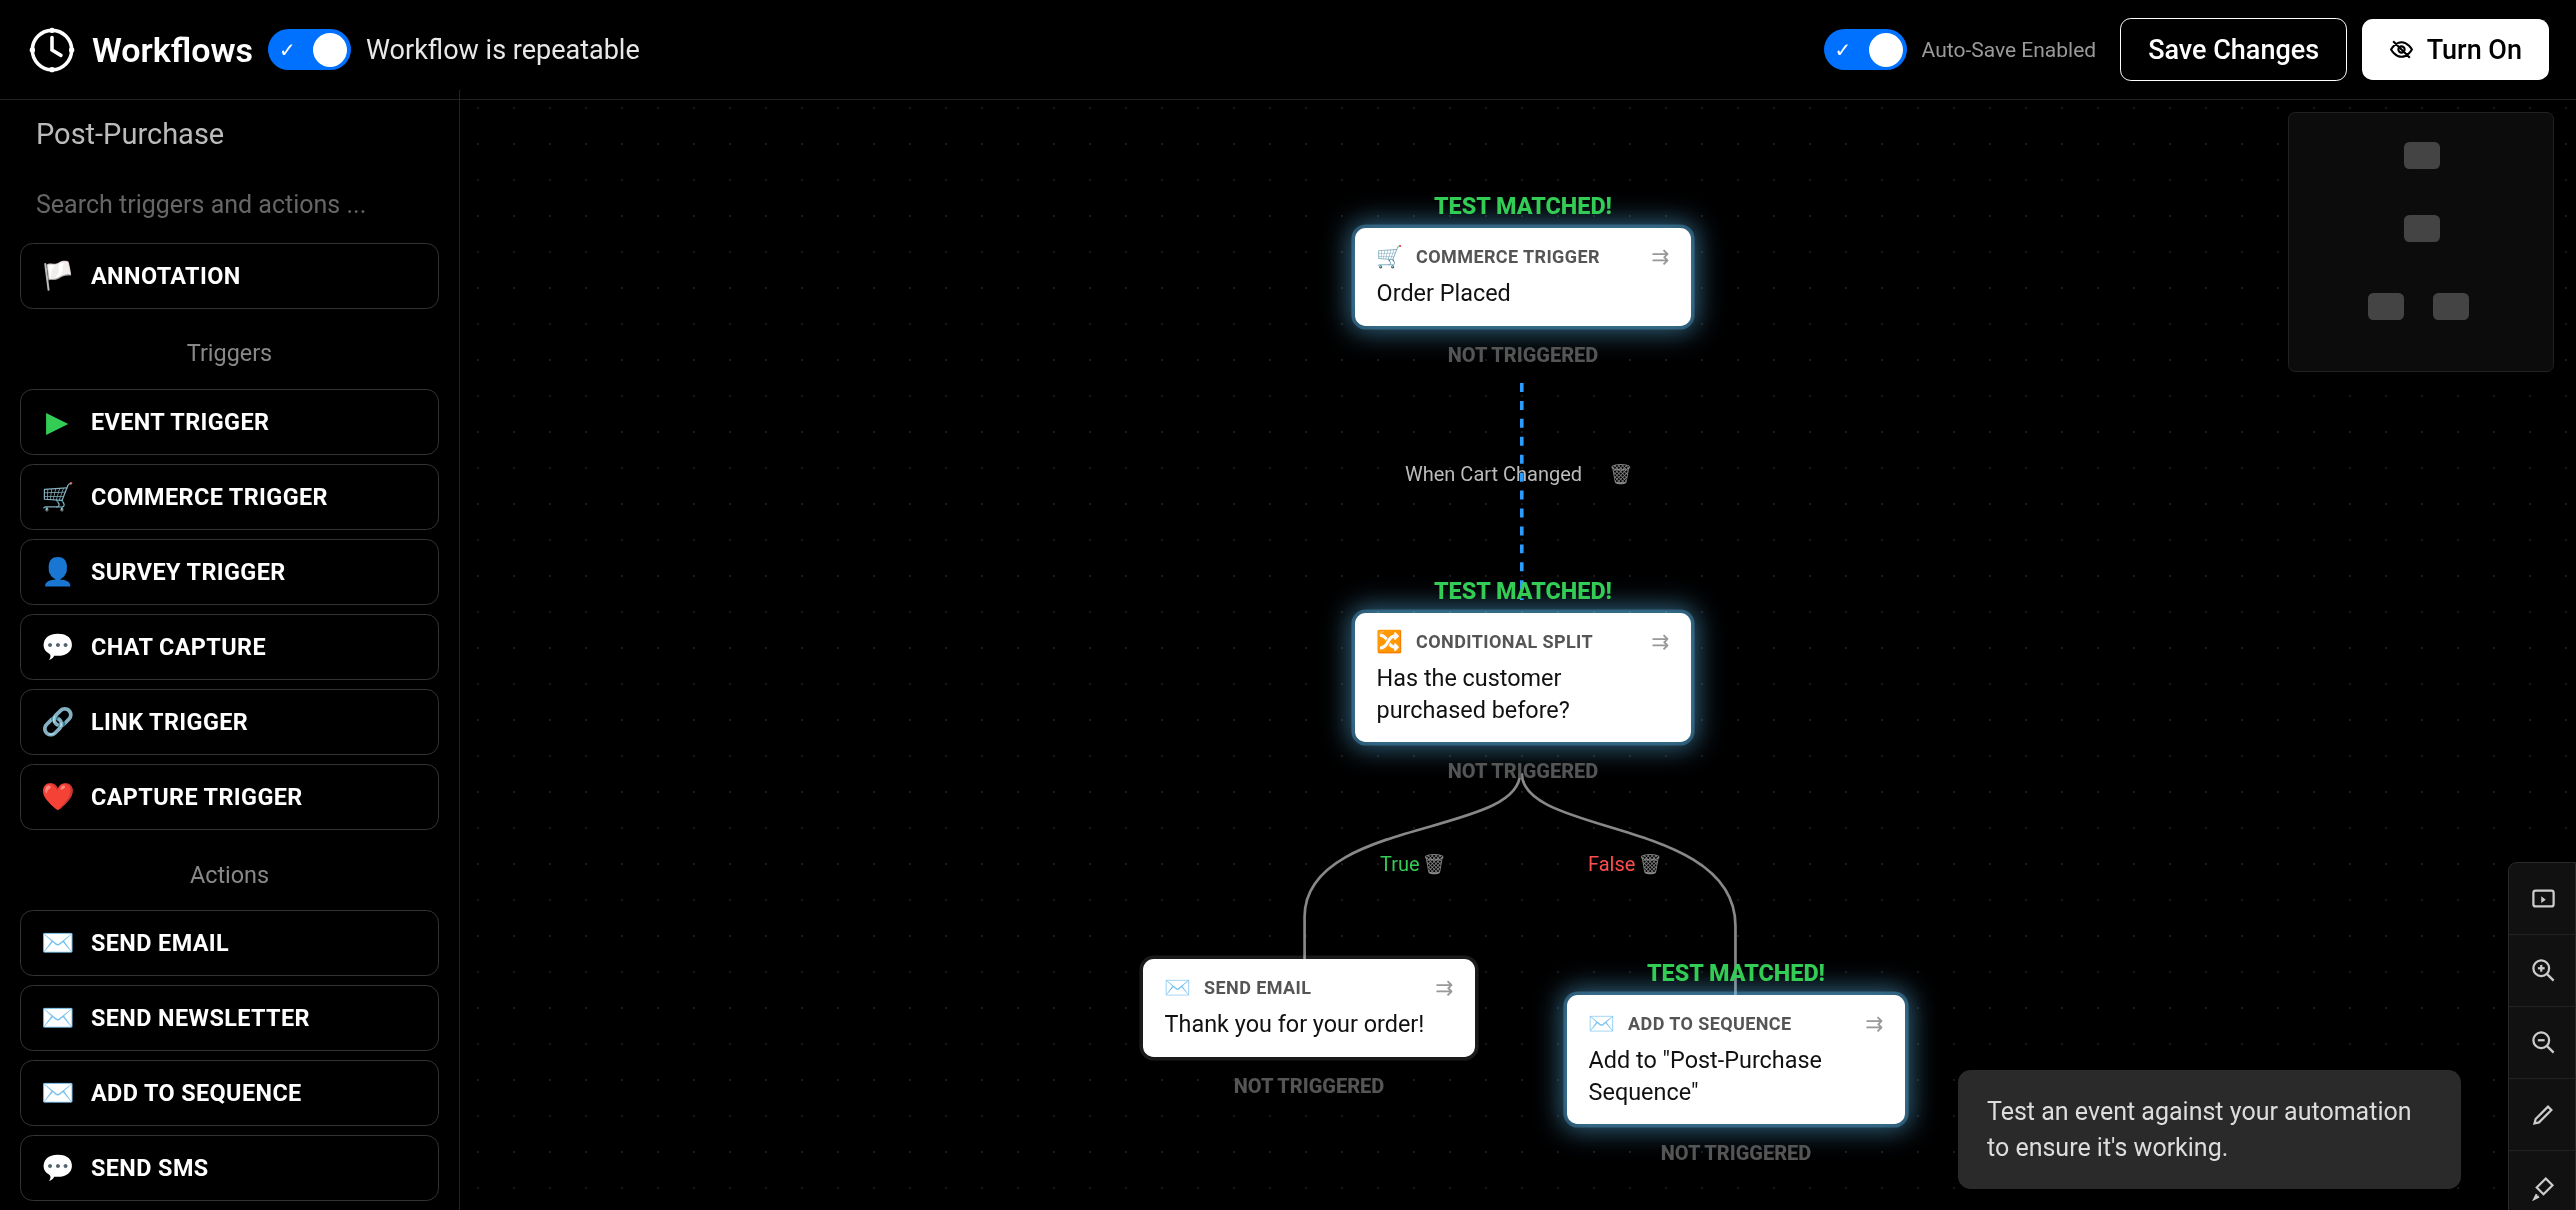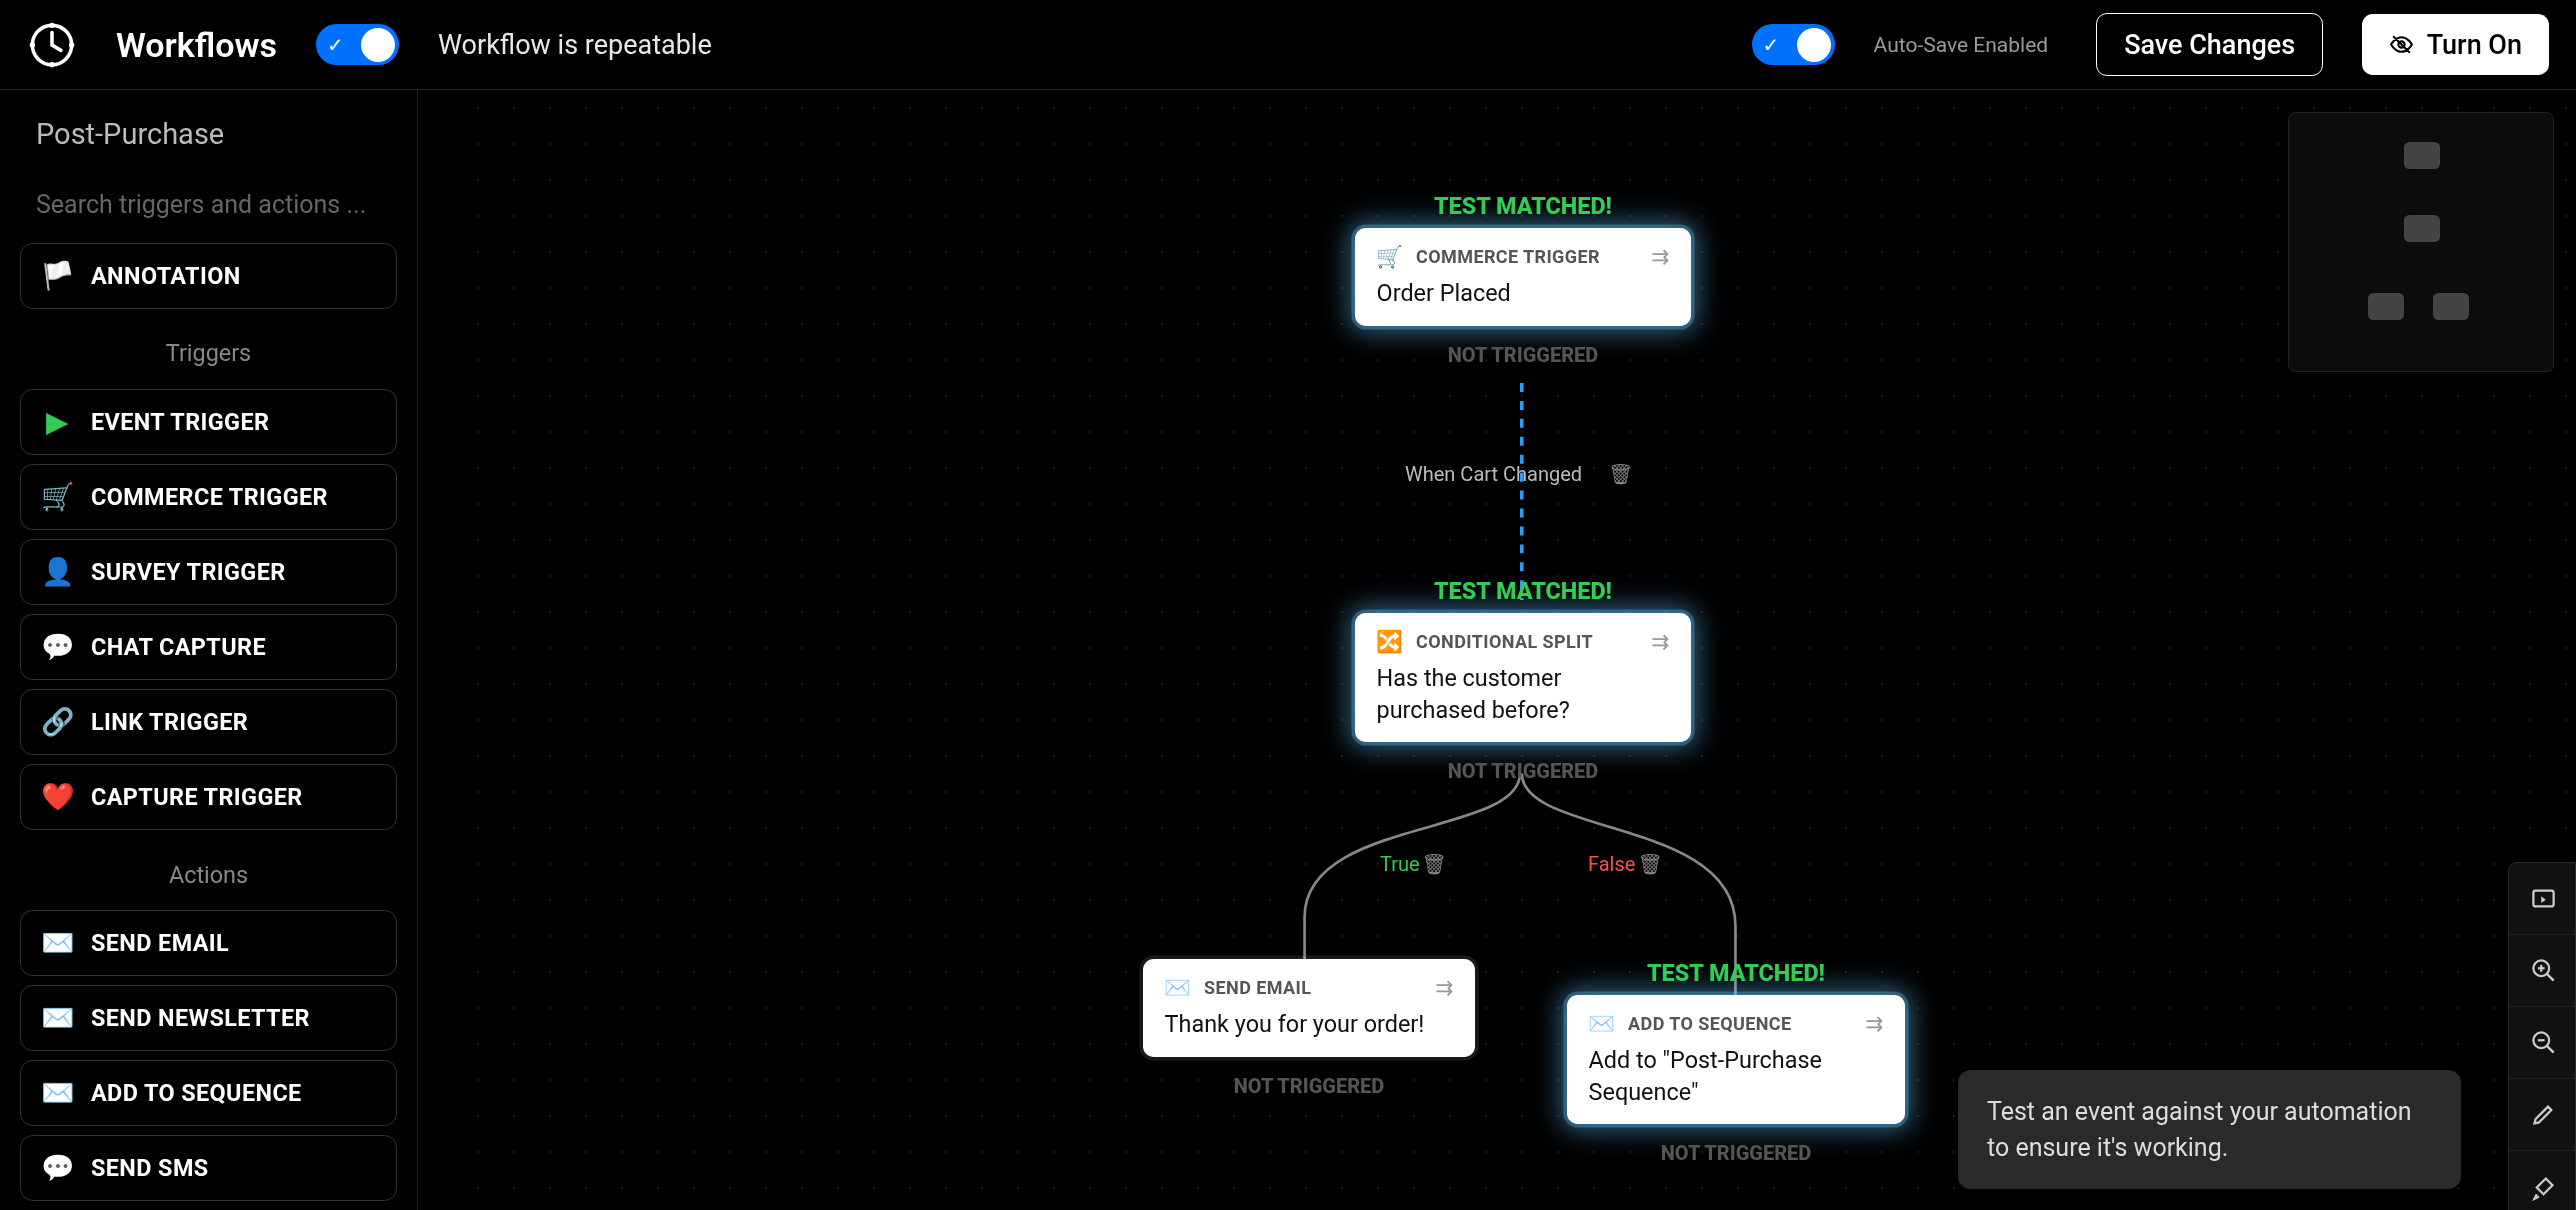--- a/index.html
+++ b/index.html
@@ -1,31 +1,31 @@
 <!DOCTYPE html>
 <html style="font-size:14.4px"><head>
 <meta charset="utf-8">
 <style>
 *{margin:0;padding:0;box-sizing:border-box;font-family:-apple-system,BlinkMacSystemFont,"Segoe UI",Roboto,sans-serif}
 body{background:#000;color:#fff;width:2576px;height:1211px;overflow:hidden;position:relative;transform-origin:top left}
-.header{height:90px;display:flex;align-items:center;padding:16px 27px;border-bottom:0.9px solid #222;gap:39px}
+.header{height:100px;display:flex;align-items:center;padding:16px 27px;border-bottom:0.9px solid #222;gap:15px}
 .logo{width:50px;height:50px}
 .title{font-size:34px;font-weight:600}
 .toggle{width:83px;height:41px;background:#0070ff;border-radius:20.7px;position:relative;display:flex;align-items:center;cursor:pointer}
 .toggle .check{position:absolute;left:10.8px;color:#fff;font-size:20px}
 .toggle .knob{position:absolute;right:3.6px;width:34px;height:34px;background:#fff;border-radius:50%}
 .repeat-label{font-size:27px;color:#e8e8e8}
 .spacer{flex:1}
 .autosave{font-size:21px;color:#9a9a9a;margin-right:9px}
 .btn{padding:14.4px 27px;border-radius:10.8px;font-size:27px;font-weight:500;cursor:pointer;display:flex;align-items:center;gap:12.6px}
 .btn-outline{background:#000;color:#fff;border:1.8px solid #fff}
 .btn-white{background:#fff;color:#000;border:none}
 .eye-icon{width:25px;height:25px}
 
-.sidebar{position:absolute;left:0;top:90px;width:418px;height:1121px;border-right:0.9px solid #222;overflow-y:auto;padding:18px 20px}
+.sidebar{position:absolute;left:0;top:90px;width:460px;height:1121px;border-right:0.9px solid #222;overflow-y:auto;padding:18px 20px}
 .wf-name{font-size:29px;color:#bbb;padding:9px 16px;margin-bottom:16px}
 .search{width:100%;background:transparent;border:none;color:#888;font-size:25px;padding:14.4px 16px;outline:none}
 .search::placeholder{color:#666}
 .side-item{display:flex;align-items:center;gap:18px;padding:16px 20px;border:0.9px solid #333;border-radius:12.6px;margin:9px 0;cursor:grab;font-size:23.4px;font-weight:700;letter-spacing:0.4px}
 .side-item .emo{font-size:27px;width:32px;text-align:center}
 .side-section{font-size:23.4px;color:#888;text-align:center;padding:21.6px 0 12.6px}
 
 .canvas{position:absolute;left:460px;top:90px;right:0;bottom:0;background-image:radial-gradient(circle,#1a1a1a 0.9px,transparent 0.9px);background-size:36px 36px}
 
 .node{position:absolute;background:#fff;color:#000;border-radius:10.8px;padding:16px 21.6px;width:336px;box-shadow:0 0 0 3.6px rgba(255,255,255,.1)}

